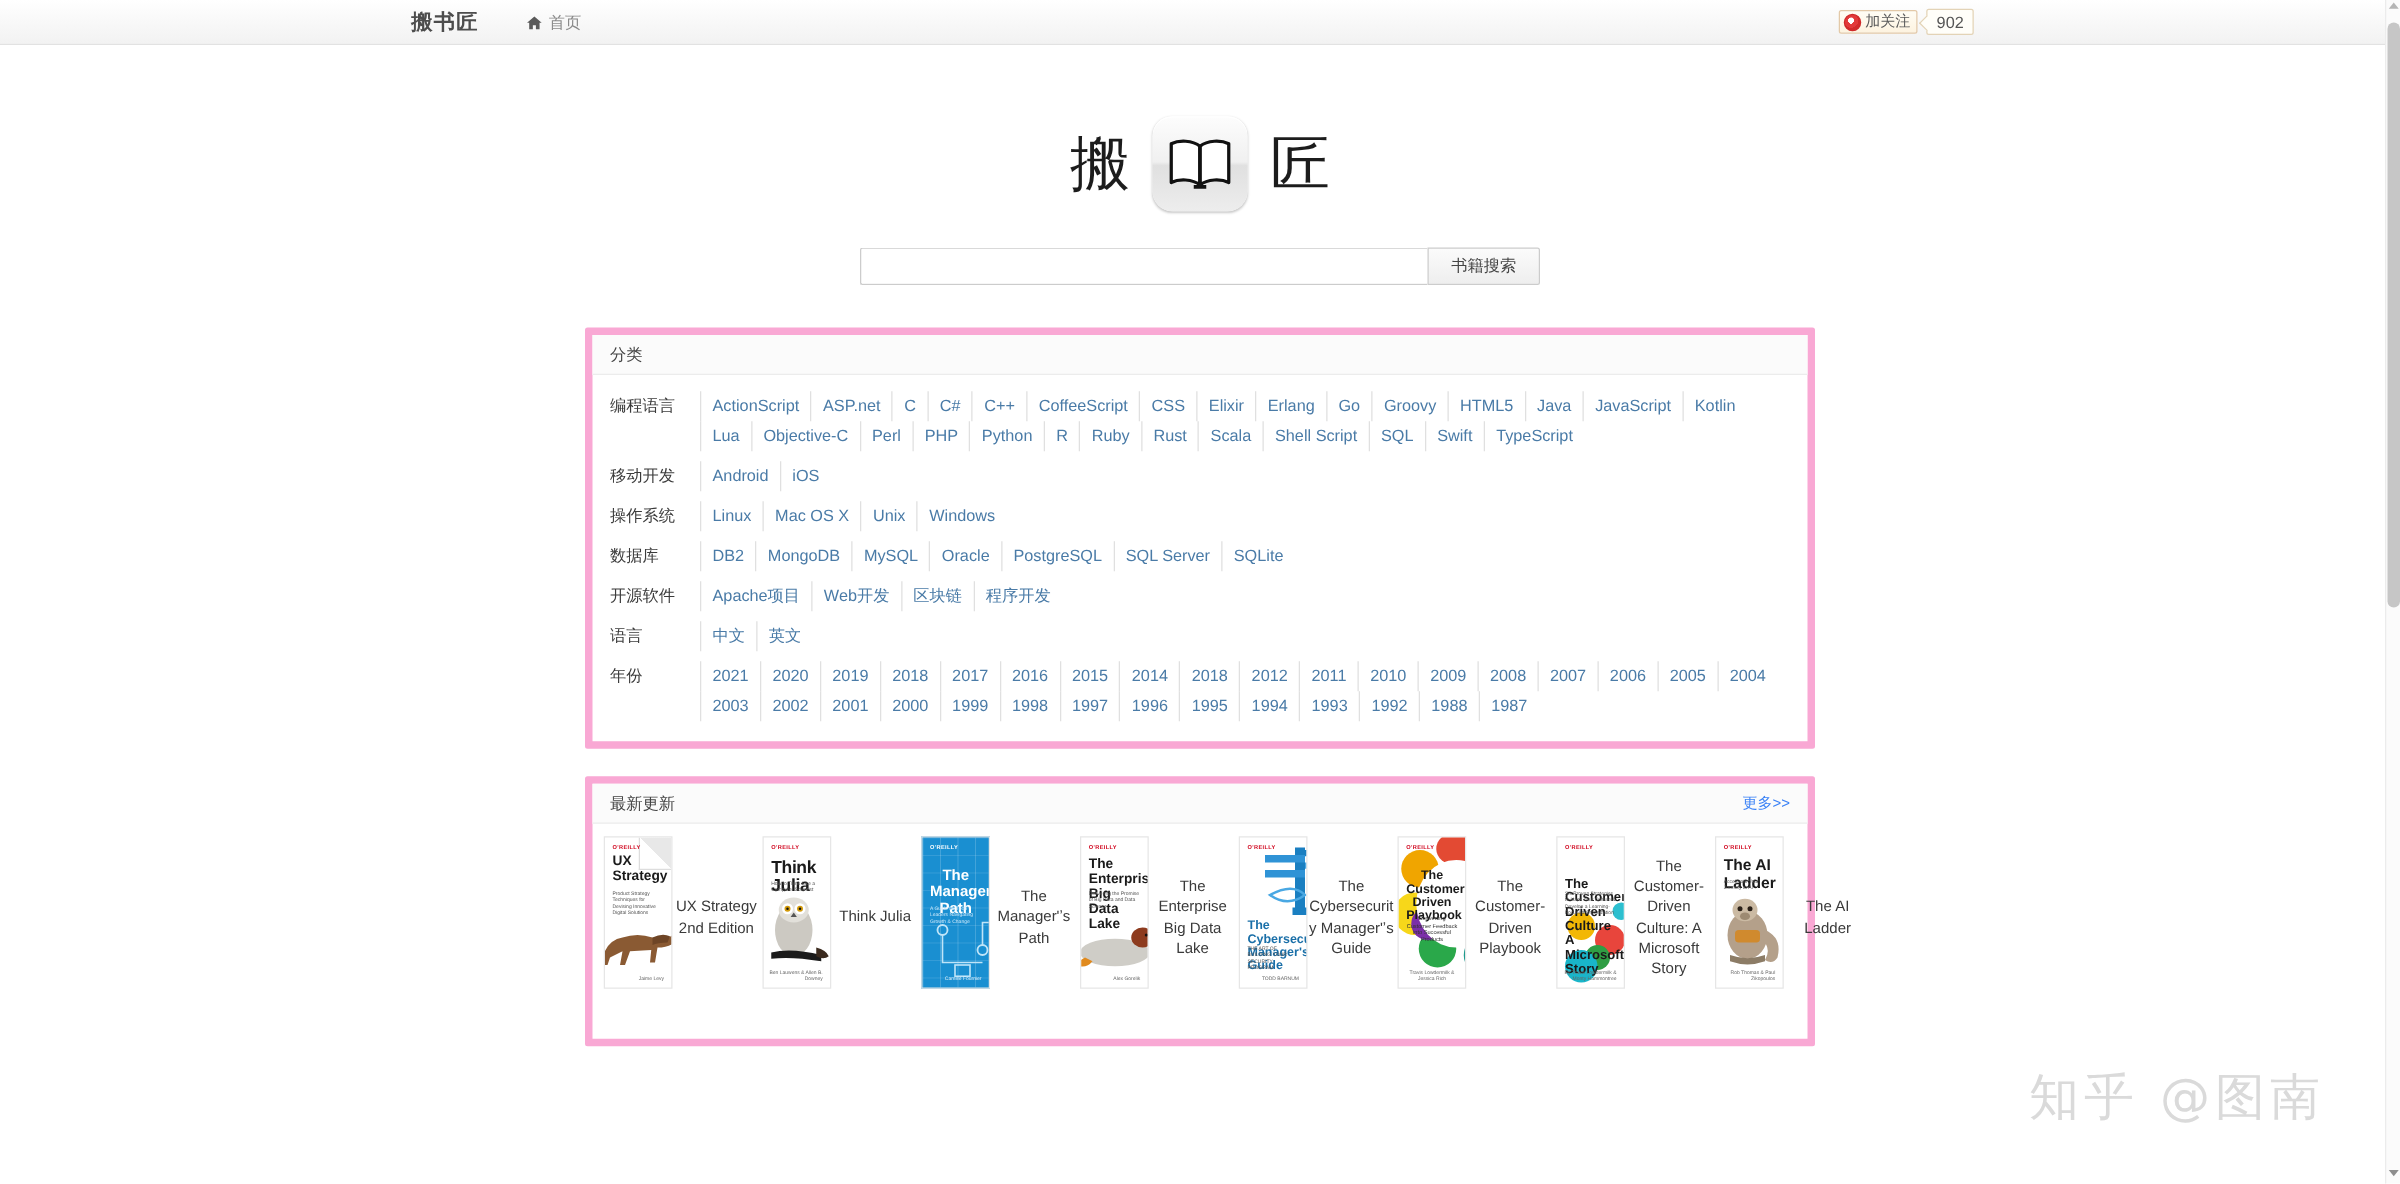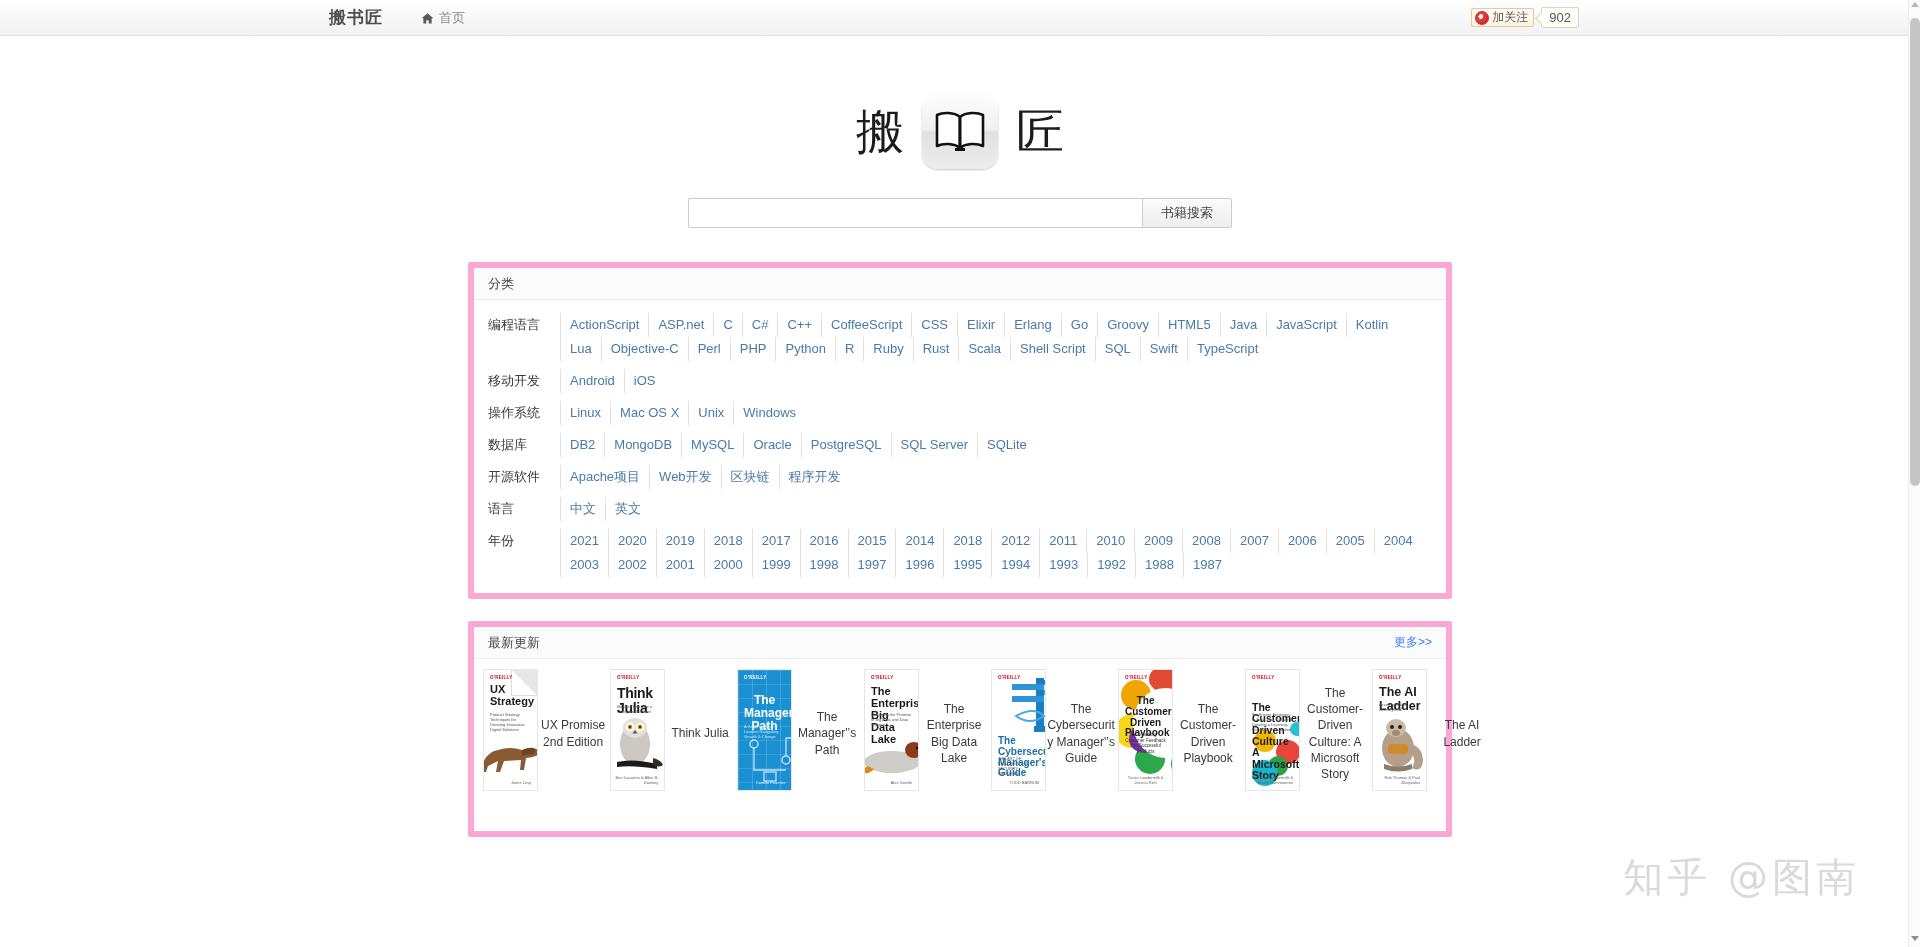--- a/index.html
+++ b/index.html
@@ -526,21 +526,21 @@
           <div class="corner"></div>
           <svg class="animal" width="70" height="40" viewBox="0 0 70 40">
             <path d="M6 30 Q10 16 22 14 Q34 10 46 14 Q56 17 62 12 L66 16 Q60 22 50 22 L48 34 L44 34 L45 24 L28 25 L24 36 L20 36 L22 25 L12 30 L10 36 L6 36 Z" fill="#8a5a33"></path>
             <path d="M46 14 Q54 10 60 13 L58 18 Q50 18 46 20 Z" fill="#6e4526"></path>
           </svg>
           <div class="oreilly">O'REILLY</div>
           <div class="ctitle">UX Strategy</div>
           <div class="csub" style="top: 42px;">Product Strategy Techniques for Devising Innovative Digital Solutions</div>
           <div class="cauthor">Jaime Levy</div>
         </div>
-        <div class="book-title">UX Promise 2nd Edition</div>
+        <div class="book-title">UX Strategy 2nd Edition</div>
       </a>
       <a href="#" class="book">
         <div class="cover c-tj">
           <svg class="animal" width="62" height="62" viewBox="0 0 62 62">
             <ellipse cx="28" cy="30" rx="15" ry="21" fill="#ccc9c2"></ellipse>
             <ellipse cx="28" cy="14" rx="12" ry="10" fill="#e2e0da"></ellipse>
             <circle cx="23" cy="13" r="4.4" fill="#fff"></circle>
             <circle cx="33" cy="13" r="4.4" fill="#fff"></circle>
             <circle cx="23" cy="13" r="2.4" fill="#d39b0a"></circle>
             <circle cx="33" cy="13" r="2.4" fill="#d39b0a"></circle>

